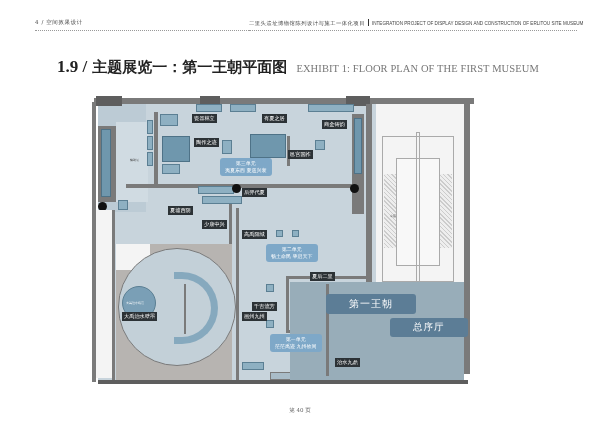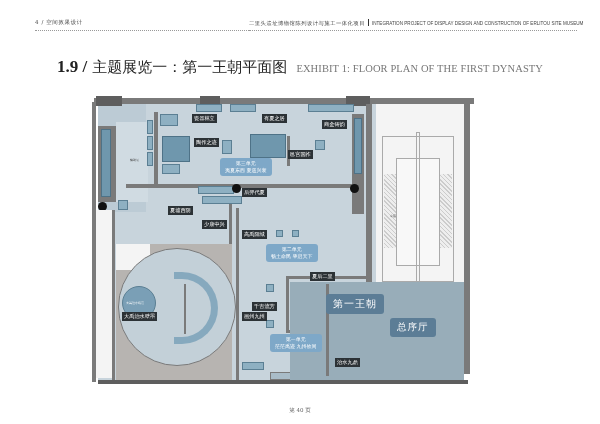--- a/index.html
+++ b/index.html
@@ -8,54 +8,54 @@
   .header-left { position:absolute; left:35px; top:19px; font-size:5.5px; color:#444; letter-spacing:0.6px; }
   .header-right { position:absolute; left:249px; top:19px; font-size:5.3px; color:#444; white-space:nowrap; }
   .header-right .cn { letter-spacing:0.5px; }
   .header-right .bar { display:inline-block; width:1px; height:7px; background:#333; margin:0 3px; vertical-align:-1px; }
   .header-right .en { font-family:"Liberation Sans", sans-serif; font-size:4.6px; letter-spacing:0; }
   .header-rule { position:absolute; left:35px; top:30px; width:242px; border-top:1px dotted #999; }
   .header-rule2 { position:absolute; left:249px; top:30px; width:328px; border-top:1px dotted #999; }
 
   .title { position:absolute; left:57px; top:57px; white-space:nowrap; }
   .title .num { font-family:"Liberation Serif", serif; font-weight:bold; font-size:17px; color:#222; }
-  .title .cn { font-family:"DejaVu Serif", serif; font-weight:normal; font-size:15px; color:#222; }
+  .title .cn { font-family:"DejaVu Serif", serif; font-weight:bold; font-size:15px; color:#222; }
   .title .en { font-family:"Liberation Serif", serif; font-size:10.5px; color:#777; margin-left:4px; letter-spacing:0.1px; }
 
   .plan { position:absolute; left:90px; top:96px; width:386px; height:290px; }
   .pl { position:absolute; box-sizing:border-box; }
   .wall { background:#7a7a7a; }
   .wall-dark { background:#5e5e5e; }
   .floor { background:#c8d4dc; }
   .floor-b { background:#bccbd5; }
   .floor-lobby { background:#98adb9; }
   .white { background:#f4f4f4; }
   .case { background:#6f97ad; border:1px solid #4e7287; }
   .case-light { background:#8eb0c2; border:1px solid #5b7f93; }
   .tag { position:absolute; background:#2c3236; color:#fff; font-size:5.2px; padding:1px 2px; white-space:nowrap; line-height:7px; font-family:"DejaVu Serif", serif; }
   .unit { position:absolute; background:#7ea8c8; color:#fff; border-radius:3px; font-size:5px; text-align:center; line-height:7px; padding:2px 5px; white-space:nowrap; font-family:"DejaVu Serif", serif; }
-  .big { position:absolute; background:#5c7d96; color:#fff; border-radius:3px; font-size:9.5px; padding:3px 7px; white-space:nowrap; font-family:"DejaVu Serif", serif; letter-spacing:1px; }
+  .big { position:absolute; background:#5c7d96; color:#fff; border-radius:3px; font-size:9.5px; padding:3px 23px; white-space:nowrap; font-family:"DejaVu Serif", serif; letter-spacing:1px; }
   .col { position:absolute; width:9px; height:9px; border-radius:50%; background:#111; }
   .tiny { position:absolute; font-size:3px; color:#444; white-space:nowrap; font-family:"DejaVu Sans", sans-serif; }
   .footer { position:absolute; left:0; width:600px; top:407px; text-align:center; font-size:5.5px; color:#666; }
 </style>
 </head>
 <body>
 
 <div class="header-left">4 / 空间效果设计</div>
 <div class="header-right">
   <span class="cn">二里头遗址博物馆陈列设计与施工一体化项目</span><span class="bar"></span><span class="en">INTEGRATION PROJECT OF DISPLAY DESIGN AND CONSTRUCTION OF ERLITOU SITE MUSEUM</span>
 </div>
 <div class="header-rule"></div>
 <div class="header-rule2"></div>
 
 <div class="title">
   <span class="num">1.9 /</span>
   <span class="cn">主题展览一：第一王朝平面图</span>
-  <span class="en">EXHIBIT 1: FLOOR PLAN OF THE FIRST DYNASTY</span>
+  <span class="en">EXHIBIT 1: FLOOR PLAN OF THE FIRST MUSEUM</span>
 </div>
 
 <div class="plan">
 
   <div class="pl floor" style="left:8px;top:6px;width:280px;height:280px;"></div>
 
   <div class="pl floor-b" style="left:8px;top:6px;width:48px;height:110px;"></div>
 
   <div class="pl wall" style="left:4px;top:2px;width:380px;height:6px;"></div>
   <div class="pl wall-dark" style="left:6px;top:0px;width:26px;height:10px;"></div>

